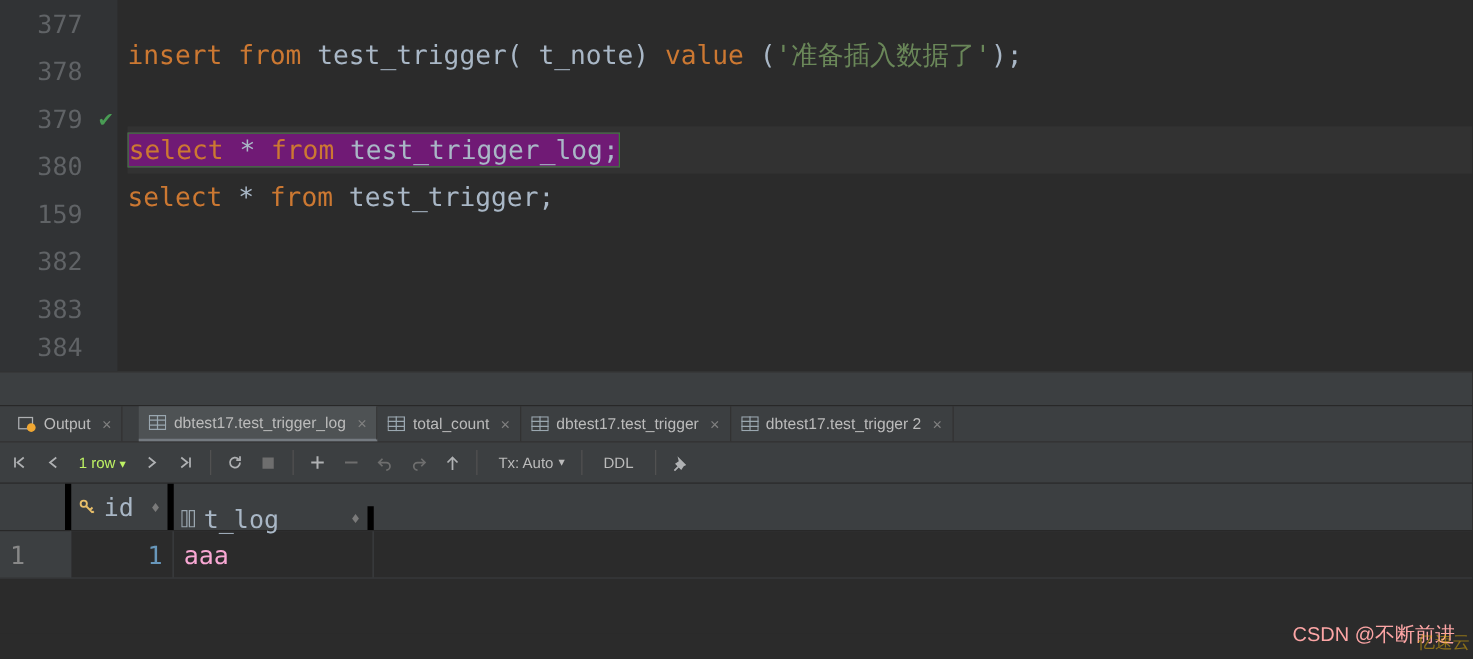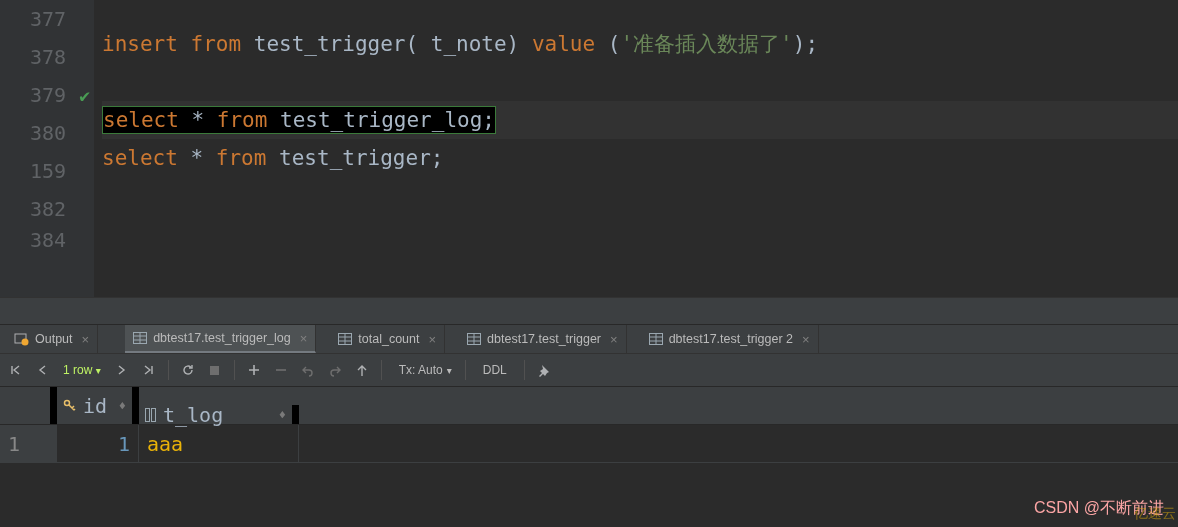--- a/index.html
+++ b/index.html
@@ -53,40 +53,40 @@
       height: 38px;
       display: flex;
       align-items: center;
       white-space: pre;
       position: relative;
     }
     .code-line.highlight-line {
       background: #323232;
     }
     .selection {
-      background: #000000;
+      background: #701a75;
       border: 1px solid #3b7a3a;
       padding: 1px 0;
     }
     .kw { color: #cc7832; }
     .str { color: #6a8759; }
     .text { color: #a9b7c6; }
     .separator {
       height: 28px;
       background: #3c3f41;
       border-top: 1px solid #323232;
       border-bottom: 1px solid #282828;
     }
     .tabs-row {
       display: flex;
       align-items: flex-start;
       height: 29px;
       background: #3c3f41;
       padding-left: 6px;
-      gap: 14px;
+      gap: 0;
       font-family: Arial, sans-serif;
       font-size: 12.5px;
       color: #bbbbbb;
       border-bottom: 1px solid #323232;
     }
     .tab {
       display: flex;
       align-items: center;
       height: 28px;
       padding: 0 8px;
@@ -156,21 +156,21 @@
     .results-header {
       display: flex;
       height: 38px;
       background: #3c3f41;
       border-bottom: 1px solid #282828;
     }
     .rh-cell {
       display: flex;
       align-items: center;
       padding: 0 6px;
-      border-right: 7px solid #000000;
+      border-right: 5px solid #000000;
       font-size: 20px;
       gap: 6px;
     }
     .rh-corner {
       width: 57px;
     }
     .rh-id {
       width: 82px;
     }
     .rh-tlog {
@@ -200,21 +200,21 @@
       color: #888;
       justify-content: flex-start;
     }
     .rr-id {
       width: 82px;
       justify-content: flex-end;
       color: #6897bb;
     }
     .rr-tlog {
       width: 160px;
-      color: #eab308;
+      color: #f9a8d4;
     }
     .results-rest {
       height: 44px;
       background: #2b2b2b;
     }
     .watermark {
       position: absolute;
       right: 14px;
       bottom: 8px;
       font-family: Arial, sans-serif;
@@ -257,20 +257,23 @@
       <span class="check">✔</span>
     </div>
     <div class="gutter-line">
         <span>380</span>
       </div>
     <div class="gutter-line">
         <span>159</span>
       </div>
     <div class="gutter-line">
         <span>382</span>
+      </div>
+    <div class="gutter-line">
+        <span>383</span>
       </div>
     <div class="gutter-line" style="height:19px;align-items:flex-start;">
         <span>384</span>
       </div>
   </div>
   <div class="code-area">
     <div class="code-line"><span class="kw">insert</span><span> </span><span class="kw">from</span><span> </span><span class="text">test_trigger( t_note)</span><span> </span><span class="kw">value</span><span> </span><span class="text">(</span><span class="str">'准备插入数据了'</span><span class="text">);</span></div>
     <div class="code-line"></div>
     <div class="code-line highlight-line"><span class="selection"><span class="kw">select</span> * <span class="kw">from</span> test_trigger_log<span>;</span></span></div>
     <div class="code-line"><span class="kw">select</span><span> </span><span class="text">*</span><span> </span><span class="kw">from</span><span> </span><span class="text">test_trigger;</span></div>

